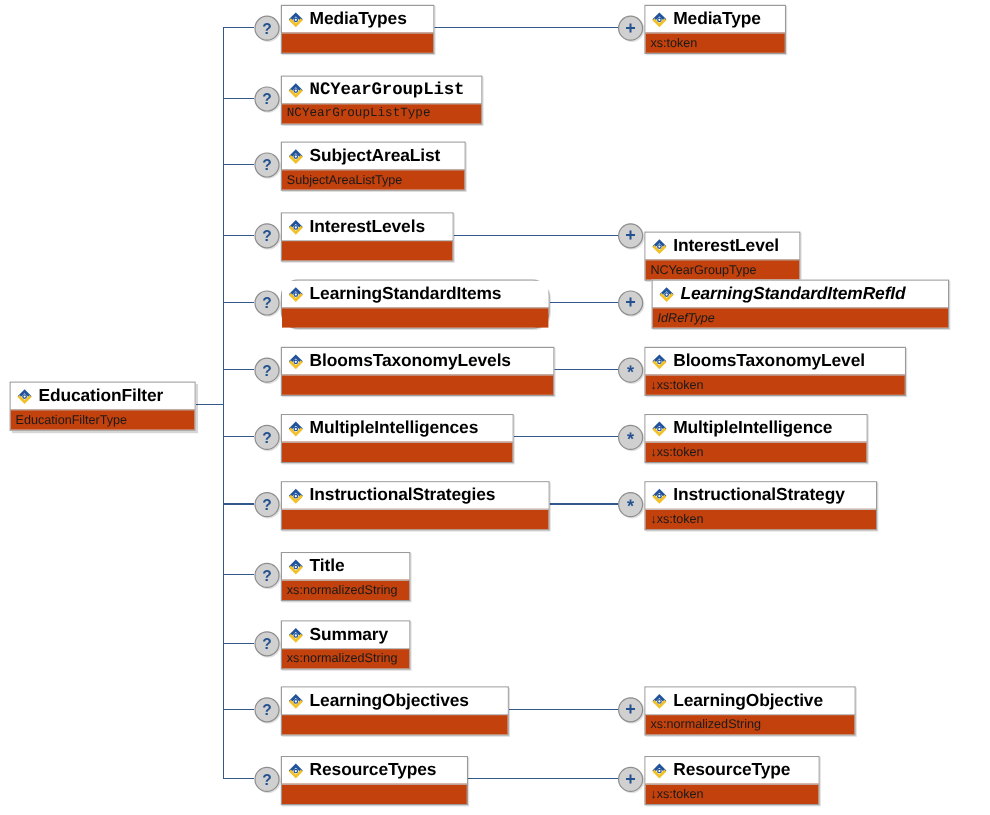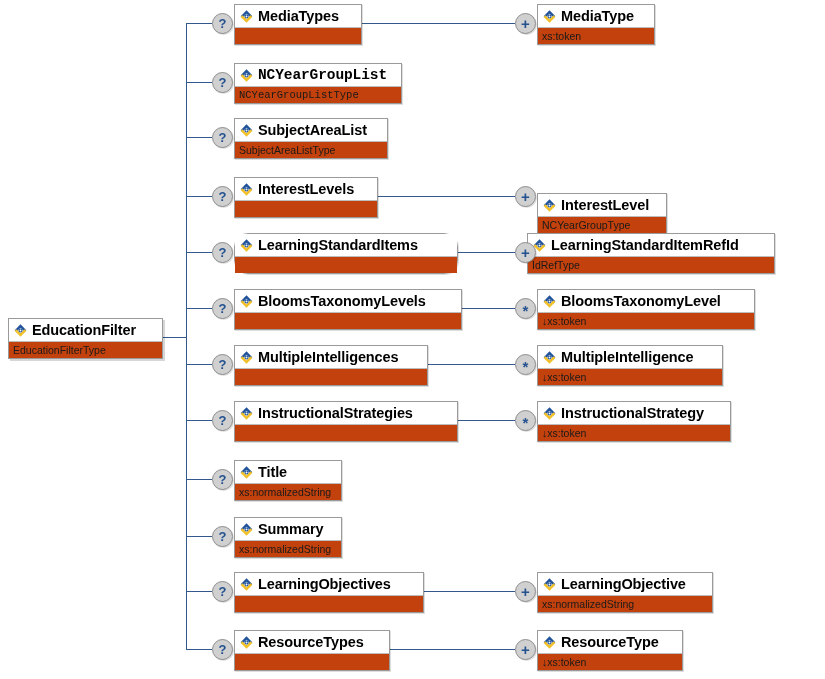--- a/index.html
+++ b/index.html
@@ -318,21 +318,21 @@
           <path d="M8 1.4 L14.2 7.6 L12.4 9.4 L8 5 L3.6 9.4 L1.8 7.6 Z" fill="#21539b"></path>
           <path d="M8 14.6 L1.8 8.4 L3.6 6.6 L8 11 L12.4 6.6 L14.2 8.4 Z" fill="#f2c12a"></path>
           <circle cx="8" cy="8" r="2.1" fill="#21539b"></circle>
           <circle cx="8" cy="8" r="1.0" fill="#ffffff"></circle>
         </svg>
         <span class="title-text">InterestLevel</span>
       </div>
       <div class="type-row">NCYearGroupType</div>
     </div>
     <div class="marker plus" style="left: 515px; top: 186px;">+</div>
-    <div class="node" style="left: 527px; top: 233px; width: 248px;">
+    <div class="node" style="left: 543px; top: 233px; width: 248px; font-style: italic;">
       <div class="title-row">
         <svg class="elem-icon" viewBox="0 0 16 16">
           <path d="M8 1.4 L14.2 7.6 L12.4 9.4 L8 5 L3.6 9.4 L1.8 7.6 Z" fill="#21539b"></path>
           <path d="M8 14.6 L1.8 8.4 L3.6 6.6 L8 11 L12.4 6.6 L14.2 8.4 Z" fill="#f2c12a"></path>
           <circle cx="8" cy="8" r="2.1" fill="#21539b"></circle>
           <circle cx="8" cy="8" r="1.0" fill="#ffffff"></circle>
         </svg>
         <span class="title-text">LearningStandardItemRefId</span>
       </div>
       <div class="type-row">IdRefType</div>

